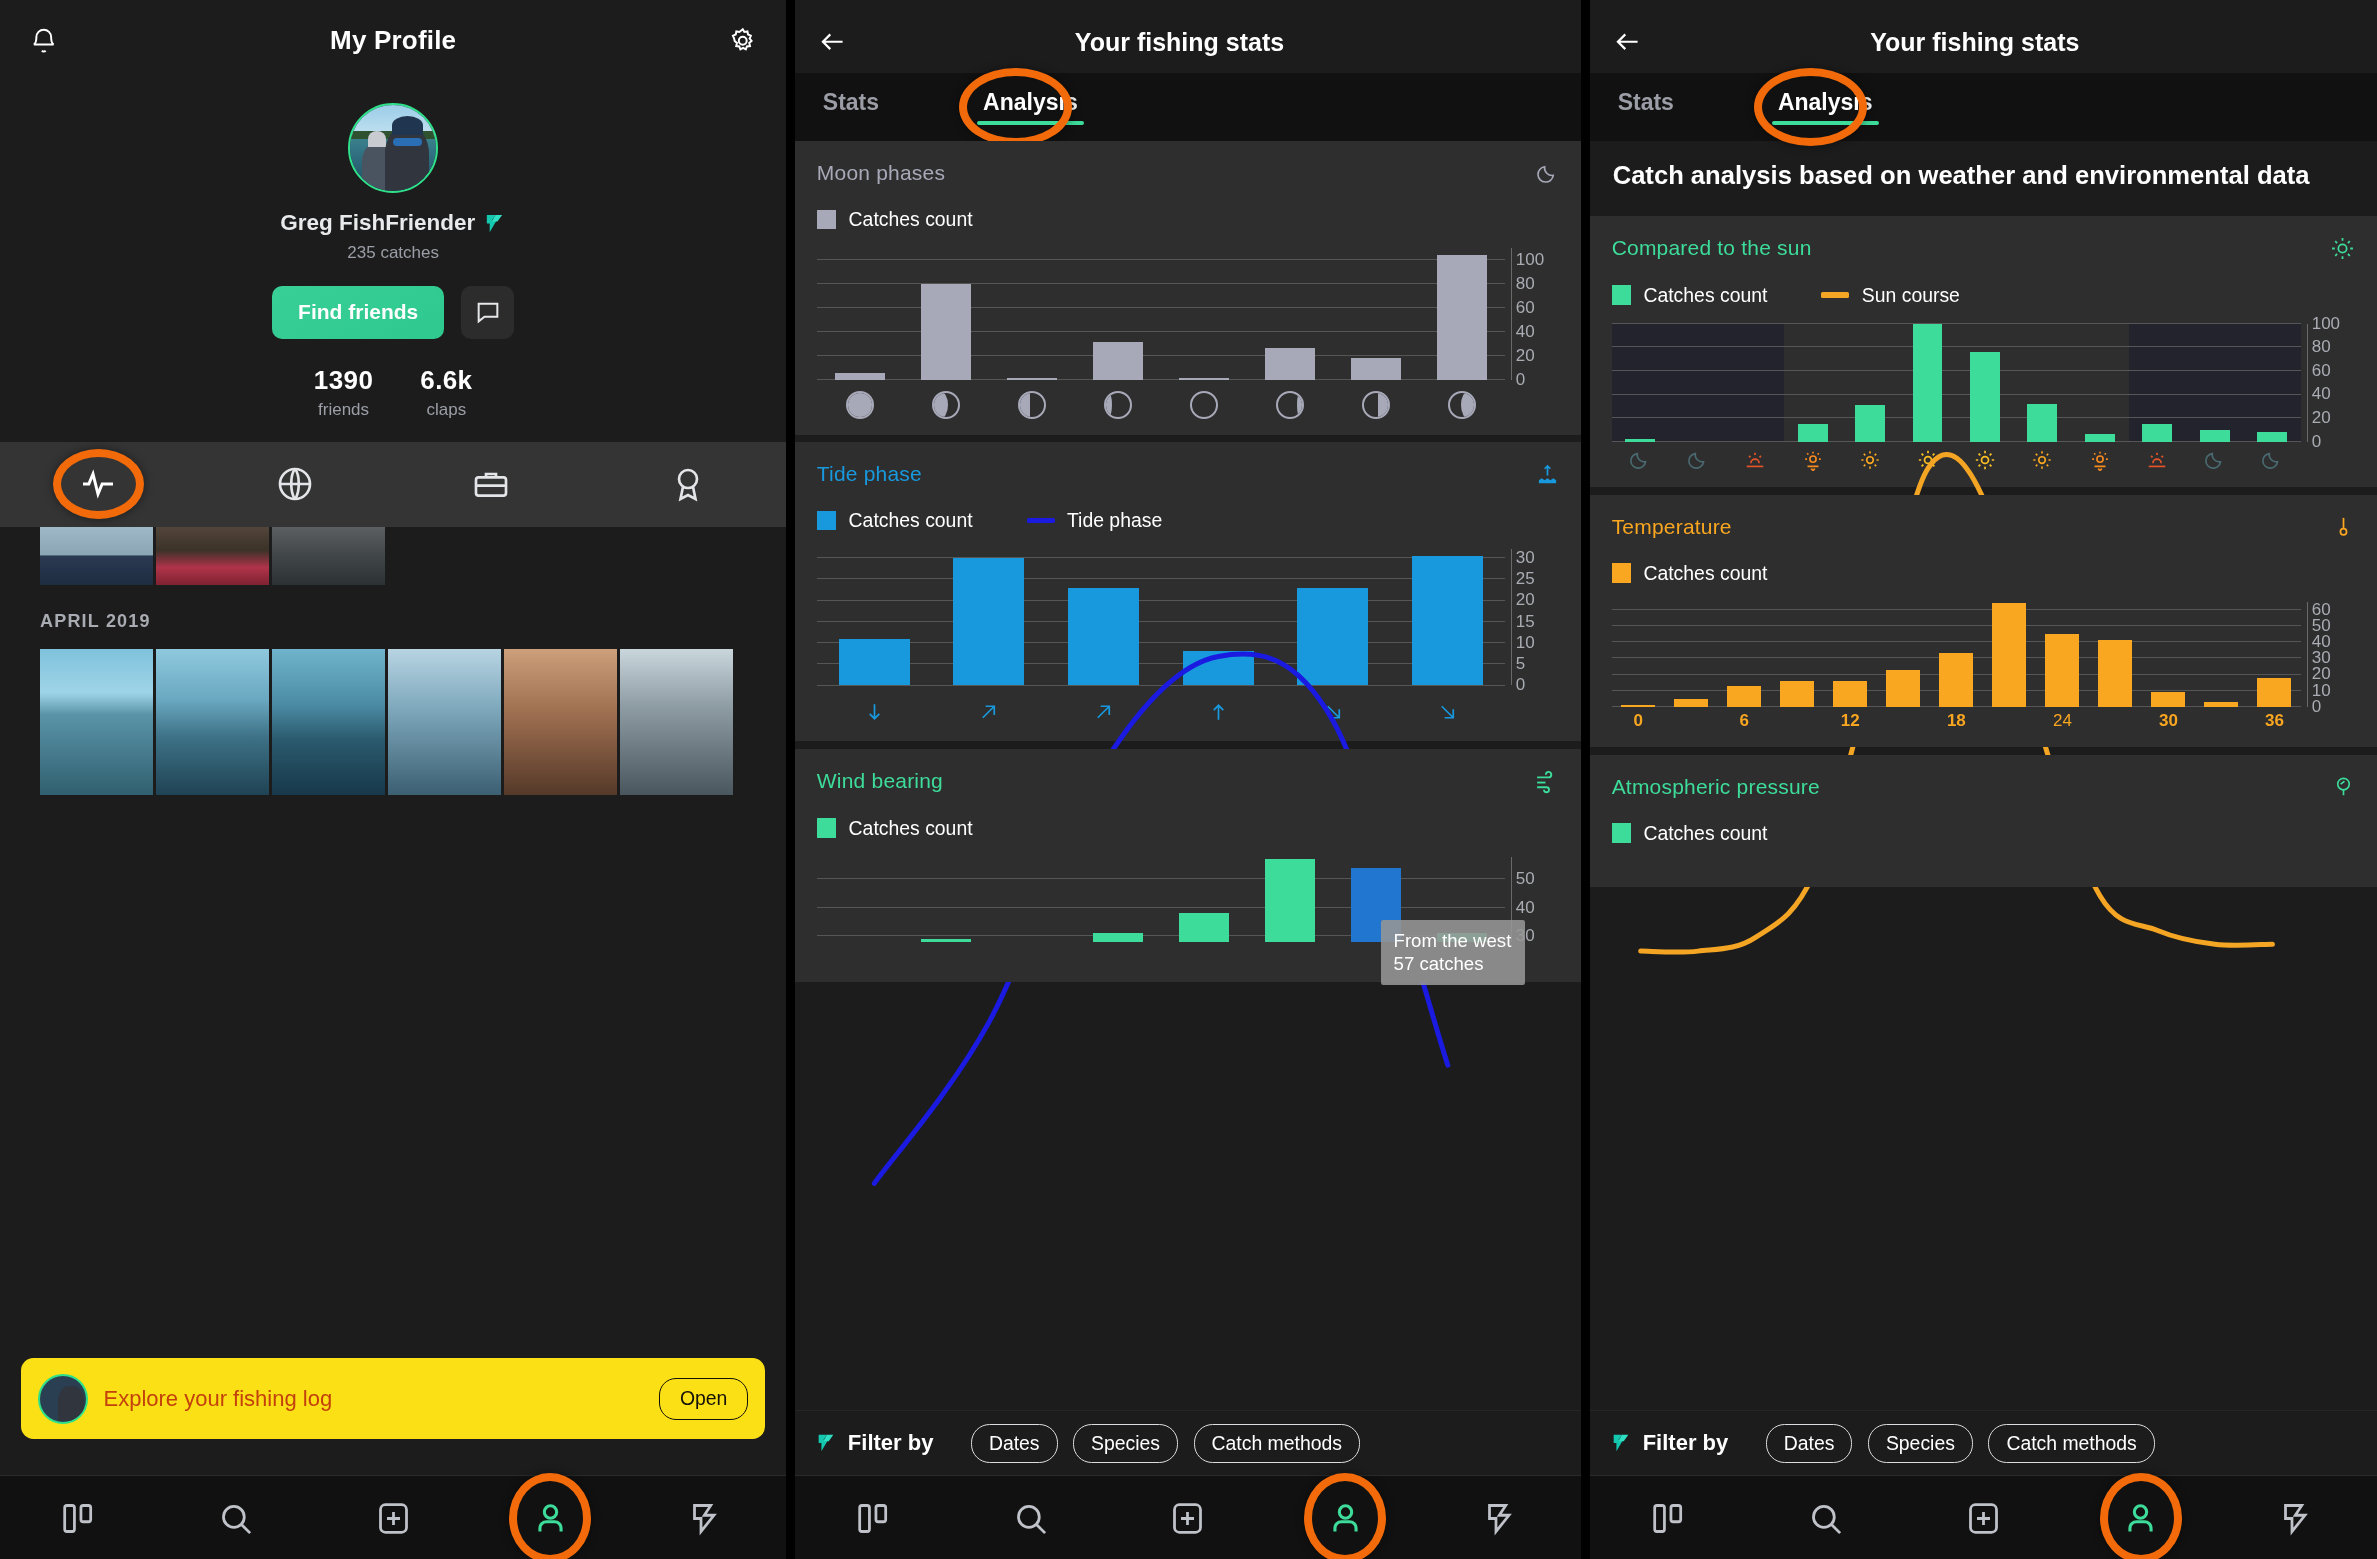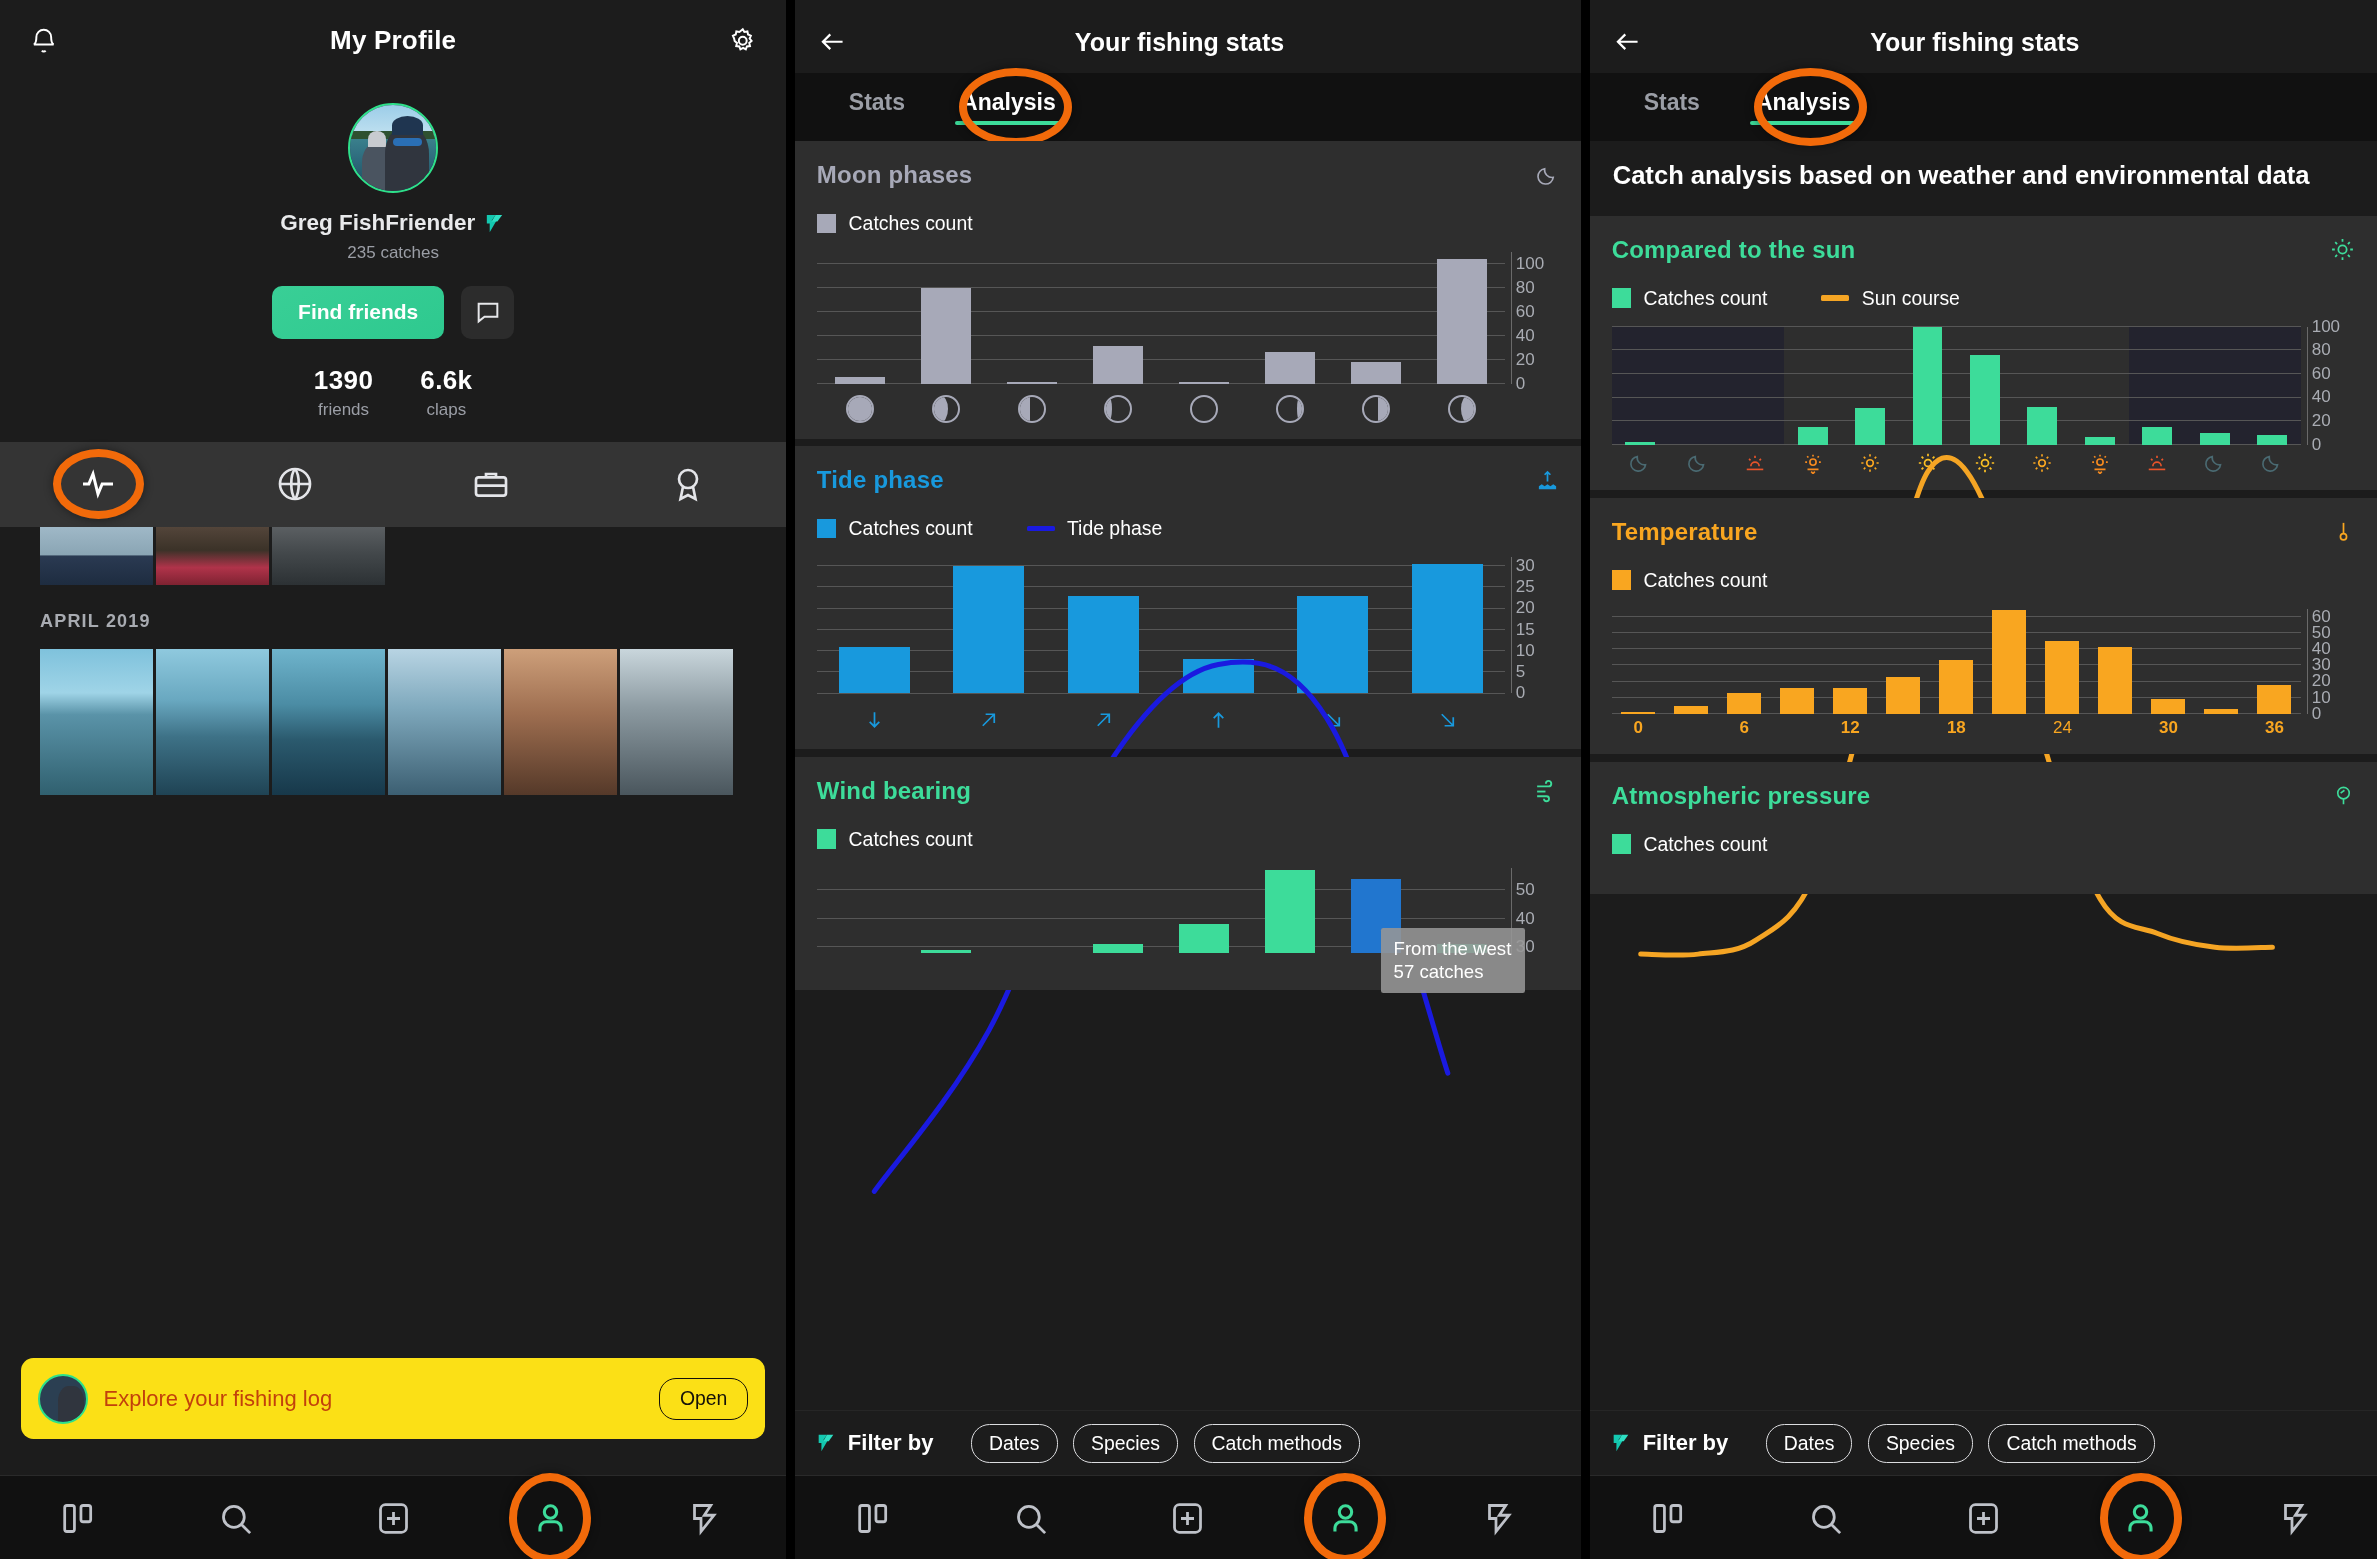--- a/index.html
+++ b/index.html
@@ -98,29 +98,29 @@
   .nav-item { flex:1; display:flex; align-items:center; justify-content:center; position:relative; }
   .ring-nav { width:82px; height:90px; }
 
   
   .p-header {
     height:62px; display:flex; align-items:center; background:#1c1c1c; padding:0 23px; position:relative;
   }
   .p-back { width:40px; display:flex; align-items:center; }
   .p-title { position:absolute; left:0; right:17px; text-align:center; font-size:25px; font-weight:700; pointer-events:none; }
 
-  .tabsrow { height:68px; background:#111; display:flex; align-items:center; padding-left:54px; gap:56px; position:relative; }
+  .tabsrow { height:68px; background:#111; display:flex; align-items:center; padding-left:28px; gap:104px; position:relative; }
   .tab { font-size:23px; font-weight:700; color:#9b9ea6; position:relative; padding-bottom:9.3px; }
   .tab.active { color:#fff; }
   .tab.active::after { content:''; position:absolute; left:-6.2px; right:-6.2px; bottom:0; height:3.9px; background:#3ddc9a; border-radius:2.3px; }
   .ring-analysis { width:113px; height:78px; left:42%; top:4.7px; }
 
   .card { background:#2e2e2e; margin-bottom:7.8px; padding:20px 22px 15.5px 22px; position:relative; }
   .card-head { display:flex; align-items:center; justify-content:space-between; }
-  .card-title { font-size:24px; font-weight:700; letter-spacing:0.2px; }
+  .card-title { font-size:21px; font-weight:400; letter-spacing:0.2px; }
   .legendrow { display:flex; align-items:center; gap:54px; margin-top:23px; }
   .legend { display:flex; align-items:center; gap:12.4px; font-size:19.4px; color:#fff; }
   .swatch { width:19.4px; height:19.4px; }
   .lineswatch { width:28px; height:5.4px; border-radius:1.6px; }
 
   .chartbox { position:relative; margin-top:17px; display:flex; }
   .plot { position:relative; flex:1; }
   .gridlines { position:absolute; inset:0; }
   .gridline { position:absolute; left:0; right:0; height:0.8px; background:#565656; }
   .bars { position:absolute; inset:0; display:flex; align-items:flex-end; }

